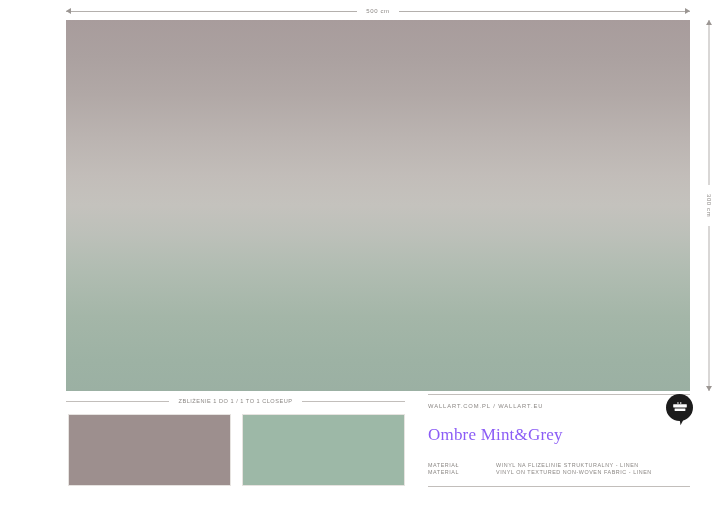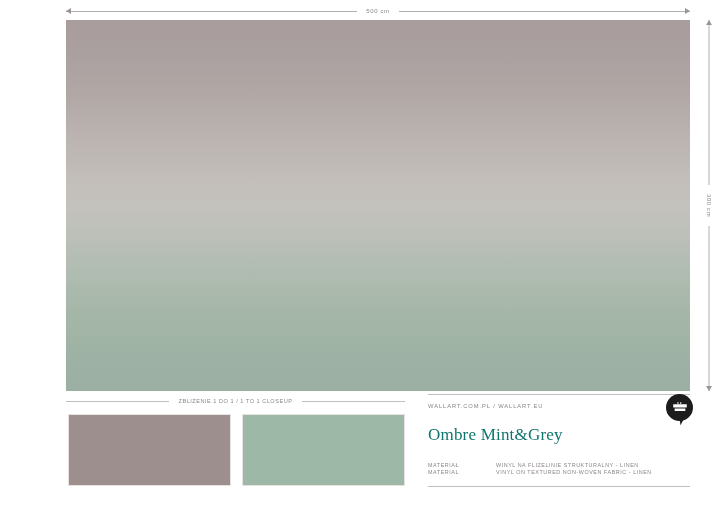--- a/index.html
+++ b/index.html
@@ -204,21 +204,21 @@
     font-size: 5.8px;
     letter-spacing: 0.9px;
     color: #8b8784;
     padding-top: 8px;
     white-space: nowrap;
   }
   .info .product-title {
     font-family: "Liberation Serif", serif;
     font-size: 17px;
     line-height: 1.1;
-    color: #0f766e;
+    color: #8b5cf6;
     letter-spacing: 0.2px;
     padding-top: 17px;
     padding-bottom: 17px;
     white-space: nowrap;
   }
   .spec-table {
     border-collapse: collapse;
     width: 100%;
     margin-bottom: 9px;
   }

